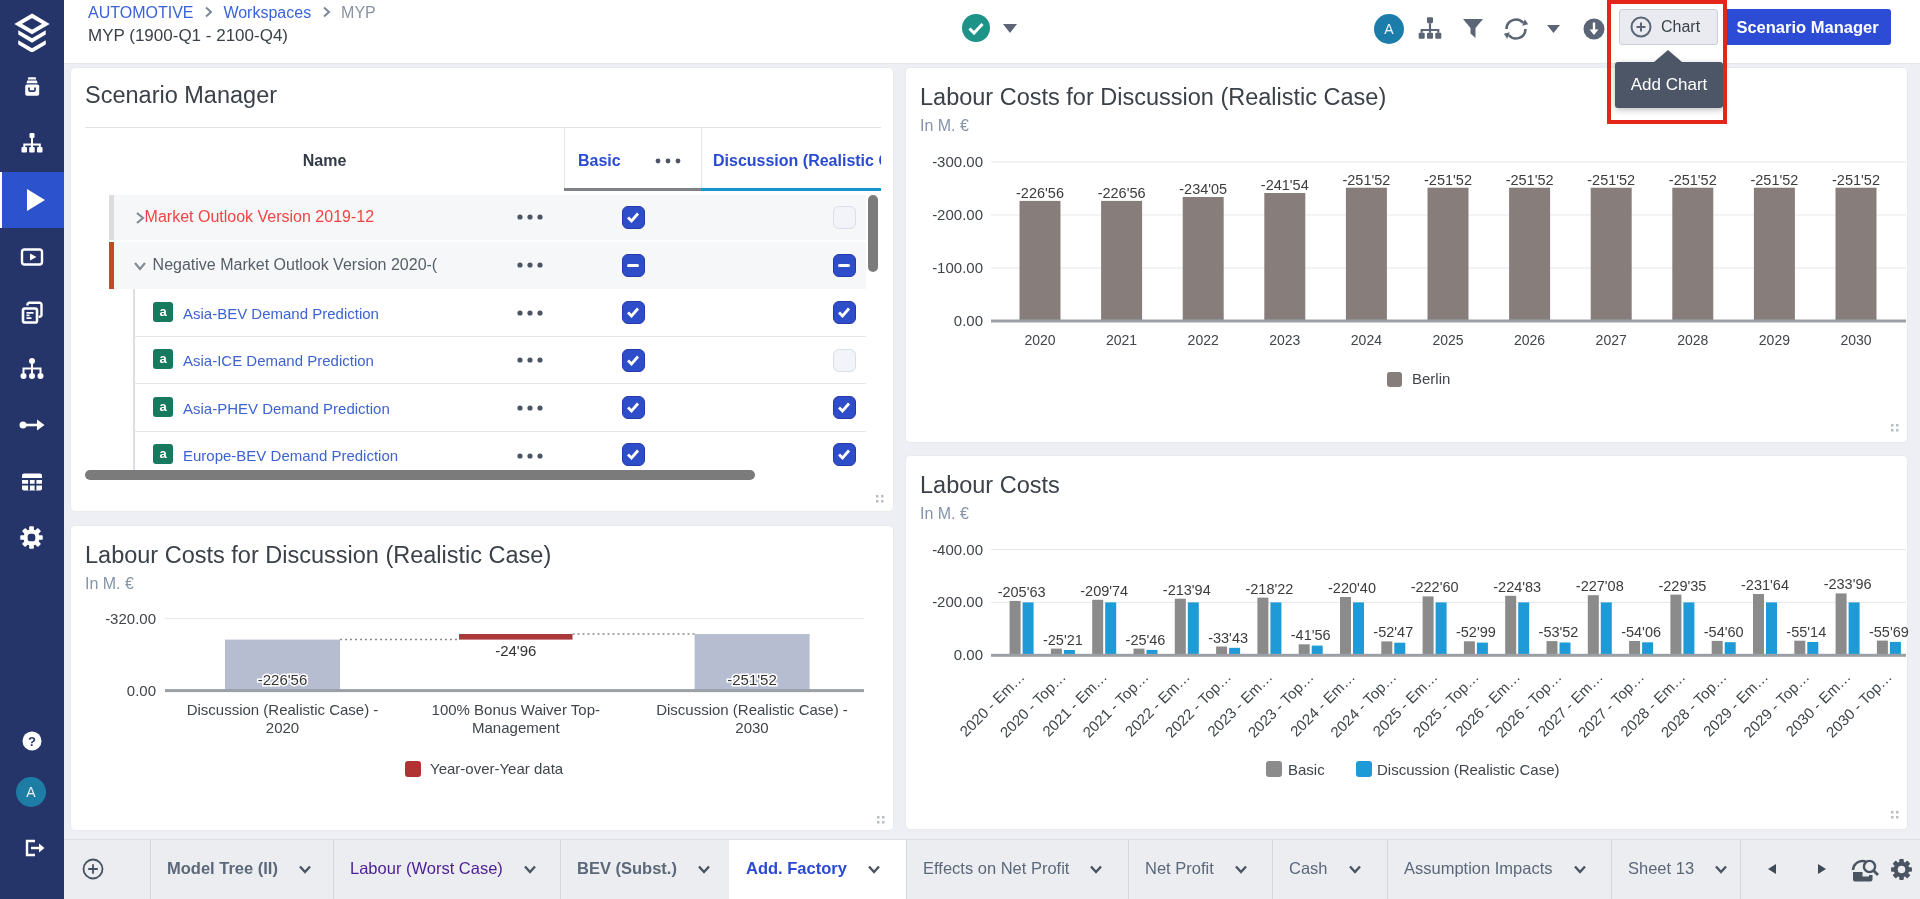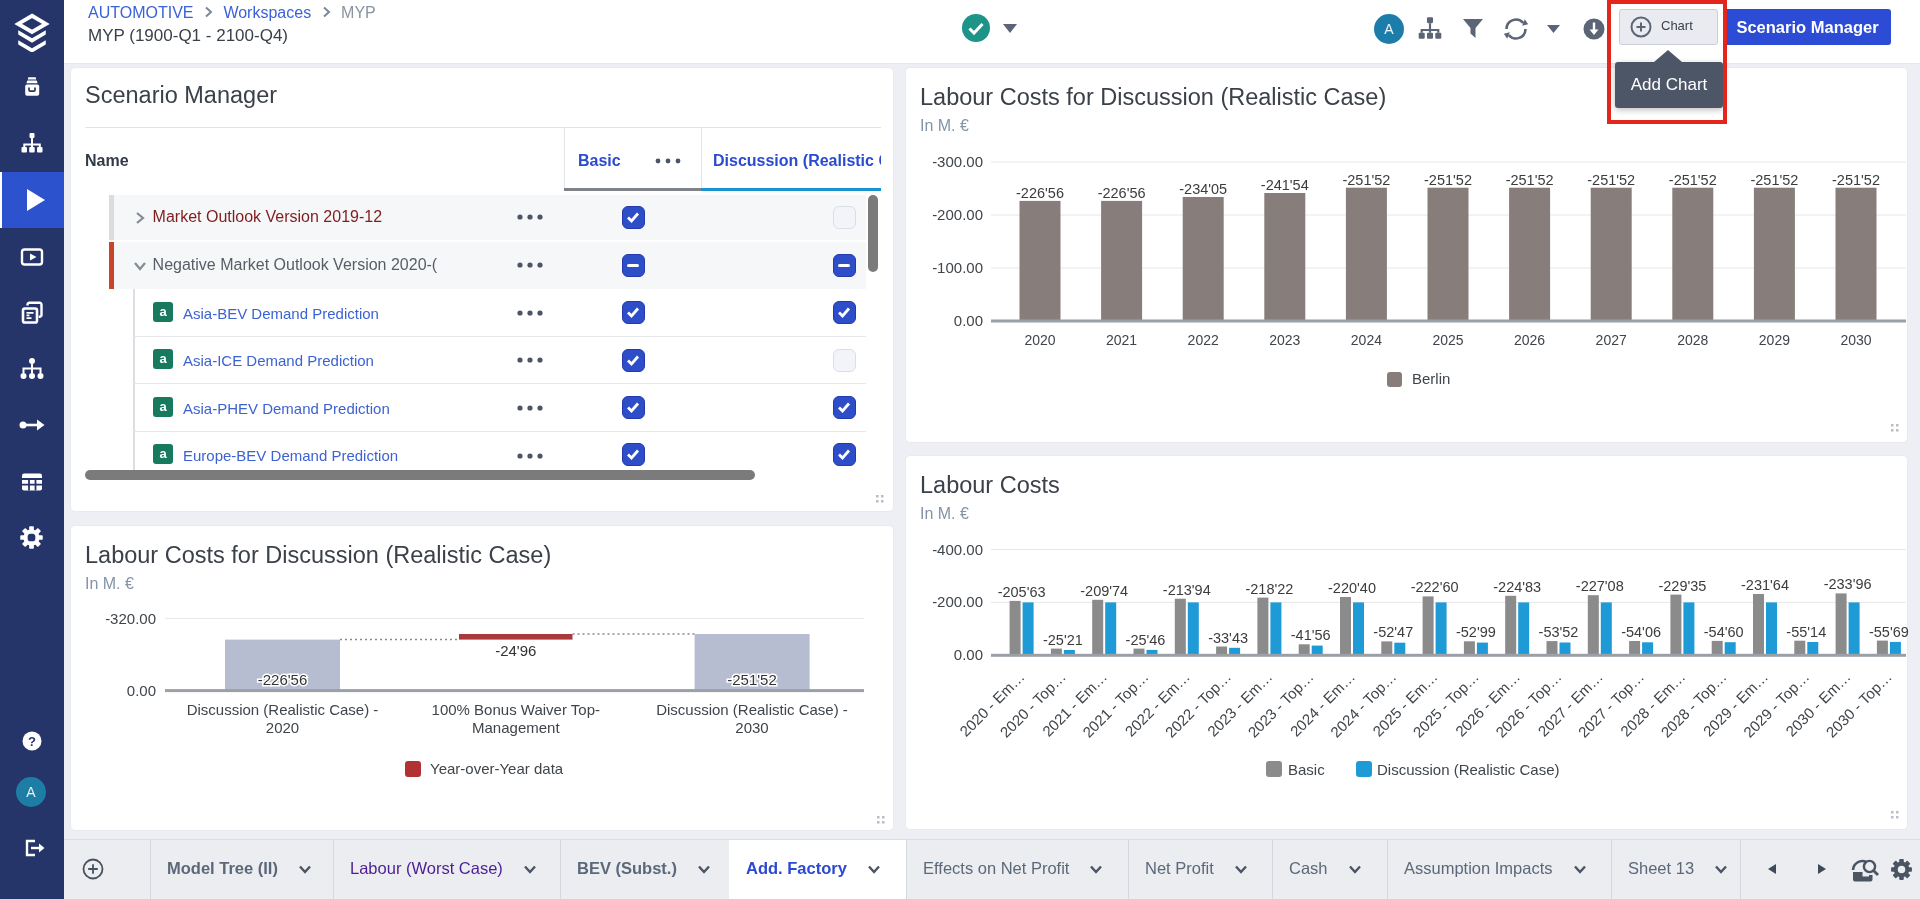--- a/index.html
+++ b/index.html
@@ -117,44 +117,44 @@
 <svg width="22" height="22" style="position:absolute;left:1583px;top:18px" viewBox="0 0 22 22">
 <circle cx="11" cy="11" r="10.5" fill="#5b6575"></circle>
 <path d="M11 4.5 v9" stroke="#fff" stroke-width="2.4"></path>
 <polygon points="6.5,11.5 15.5,11.5 11,17" fill="#fff"></polygon>
 </svg>
 <div style="position:absolute;left:1619px;top:9px;width:99px;height:36px;background:#e9ebf1;border:1px solid #c9cedb;border-radius:3px"></div>
 <svg width="22" height="22" style="position:absolute;left:1630px;top:16px" viewBox="0 0 22 22">
 <circle cx="11" cy="11" r="9.5" fill="none" stroke="#5b6575" stroke-width="2"></circle>
 <path d="M11 6.5 v9 M6.5 11 h9" stroke="#5b6575" stroke-width="2"></path>
 </svg>
-<div style="position:absolute;left:1661px;top:18px;font-size:13px;color:#3b4149">Chart</div>
+<div style="position:absolute;left:1661px;top:18px;font-size:16px;color:#3b4149">Chart</div>
 <div style="position:absolute;left:1724px;top:9px;width:167px;height:36px;background:#2c4cd6;border-radius:3px;color:#fff;font-size:16.5px;font-weight:bold;text-align:center;line-height:36px">Scenario Manager</div>
 <div class="panel" style="left:70px;top:67px;width:824px;height:445px">
     <div style="position:absolute;left:14px;top:14px;font-size:23.5px;color:#3b4149">Scenario Manager</div>
 <div style="position:absolute;left:14px;top:59px;width:796px;height:1px;background:#dfe2e7"></div>
 <div style="position:absolute;left:493px;top:59px;width:1px;height:64px;background:#e2e5ea"></div>
 <div style="position:absolute;left:630px;top:59px;width:1px;height:64px;background:#e2e5ea"></div>
-<div style="position:absolute;left:14px;top:84px;width:479px;text-align:left;font-size:16px;font-weight:bold;color:#333a47">Name</div>
+<div style="position:absolute;left:14px;top:84px;width:479px;text-align:center;font-size:16px;font-weight:bold;color:#333a47">Name</div>
 <div style="position:absolute;left:507px;top:84px;font-size:16px;font-weight:bold;color:#2a4bd0">Basic</div>
 <svg width="28" height="6" style="position:absolute;left:584px;top:90px" viewBox="0 0 28 6">
 <circle cx="3" cy="3" r="2.4" fill="#4a5568"></circle>
       <circle cx="13" cy="3" r="2.4" fill="#4a5568"></circle>
       <circle cx="23" cy="3" r="2.4" fill="#4a5568"></circle>
 </svg>
 <div style="position:absolute;left:642px;top:84px;width:168px;overflow:hidden;white-space:nowrap;font-size:16px;font-weight:bold;color:#2a4bd0">Discussion (Realistic C</div>
 <div style="position:absolute;left:493px;top:119.5px;width:137px;height:3.5px;background:#7f8389"></div>
 <div style="position:absolute;left:630px;top:119.5px;width:180px;height:3.5px;background:#1793cf"></div>
 
 <div style="position:absolute;left:37.6px;top:127px;width:757px;height:45px;background:#f6f7f8">
 <div style="position:absolute;left:0;top:0;width:5.8px;height:45px;background:#dcdcdc"></div>
 <svg width="12" height="14" style="position:absolute;left:25px;top:16px" viewBox="0 0 12 14">
         <path d="M3 2 L9 7 L3 12" stroke="#848c94" stroke-width="2.2" fill="none"></path>
       </svg>
-<div style="position:absolute;left:44px;top:13px;font-size:16px;color:#7f1d1d">Market Outlook Version 2019-12</div>
+<div style="position:absolute;left:36px;top:13px;font-size:16px;color:#ef4444">Market Outlook Version 2019-12</div>
 </div>
 <div style="position:absolute;left:37.6px;top:174px;width:757px;height:47px;background:#f6f7f8">
 <div style="position:absolute;left:0;top:0;width:5.8px;height:47px;background:#c9452a"></div>
 <svg width="14" height="12" style="position:absolute;left:24px;top:18px" viewBox="0 0 14 12">
         <path d="M2 3 L7 9 L12 3" stroke="#848c94" stroke-width="2.2" fill="none"></path>
       </svg>
 <div style="position:absolute;left:44px;top:14px;font-size:16px;color:#565e68">Negative Market Outlook Version 2020-(</div>
 </div>
 <div style="position:absolute;left:62px;top:221px;width:2px;height:181px;background:#dcdee3"></div>
 <div style="position:absolute;left:63px;top:268px;width:732px;height:1px;background:#e4e6ea"></div>

